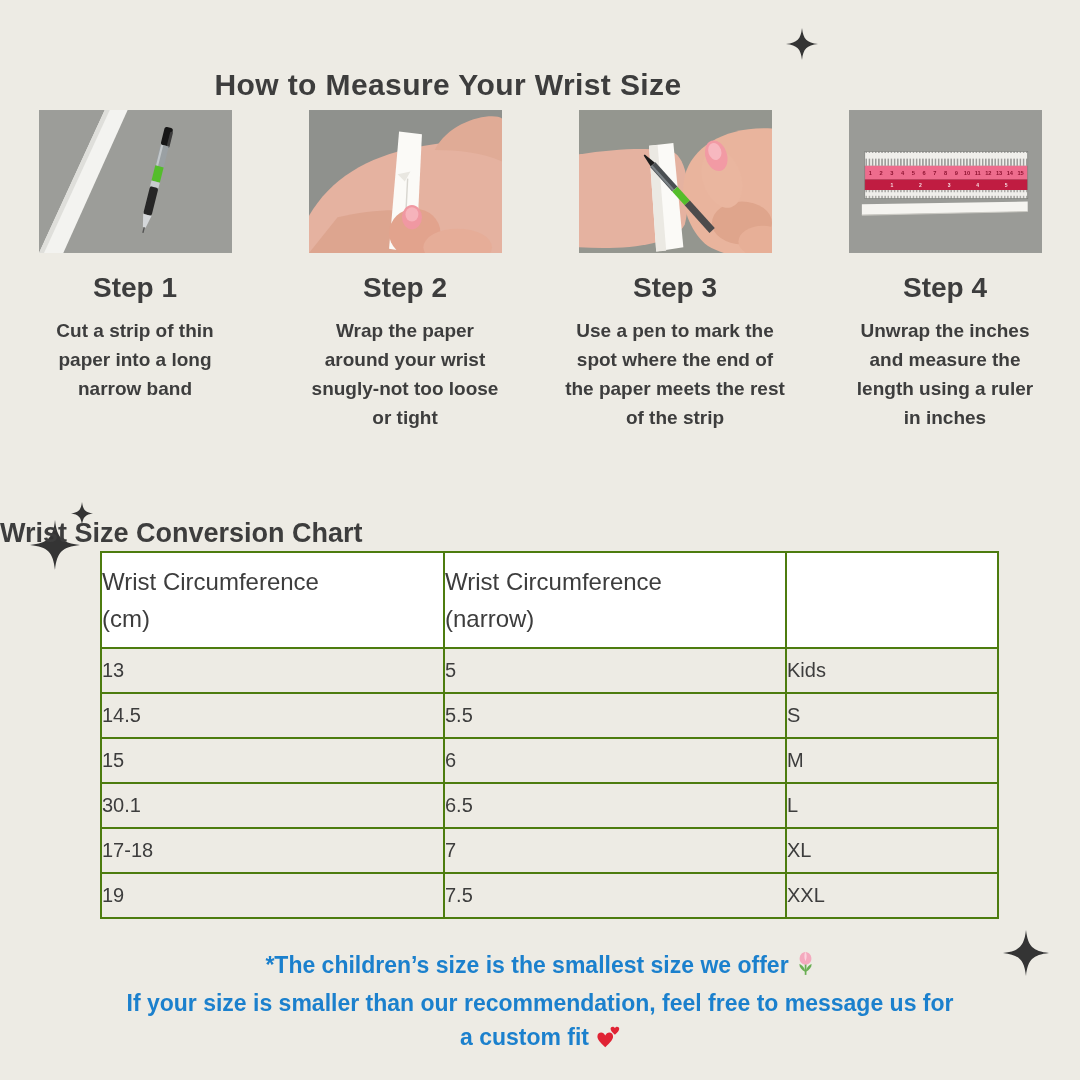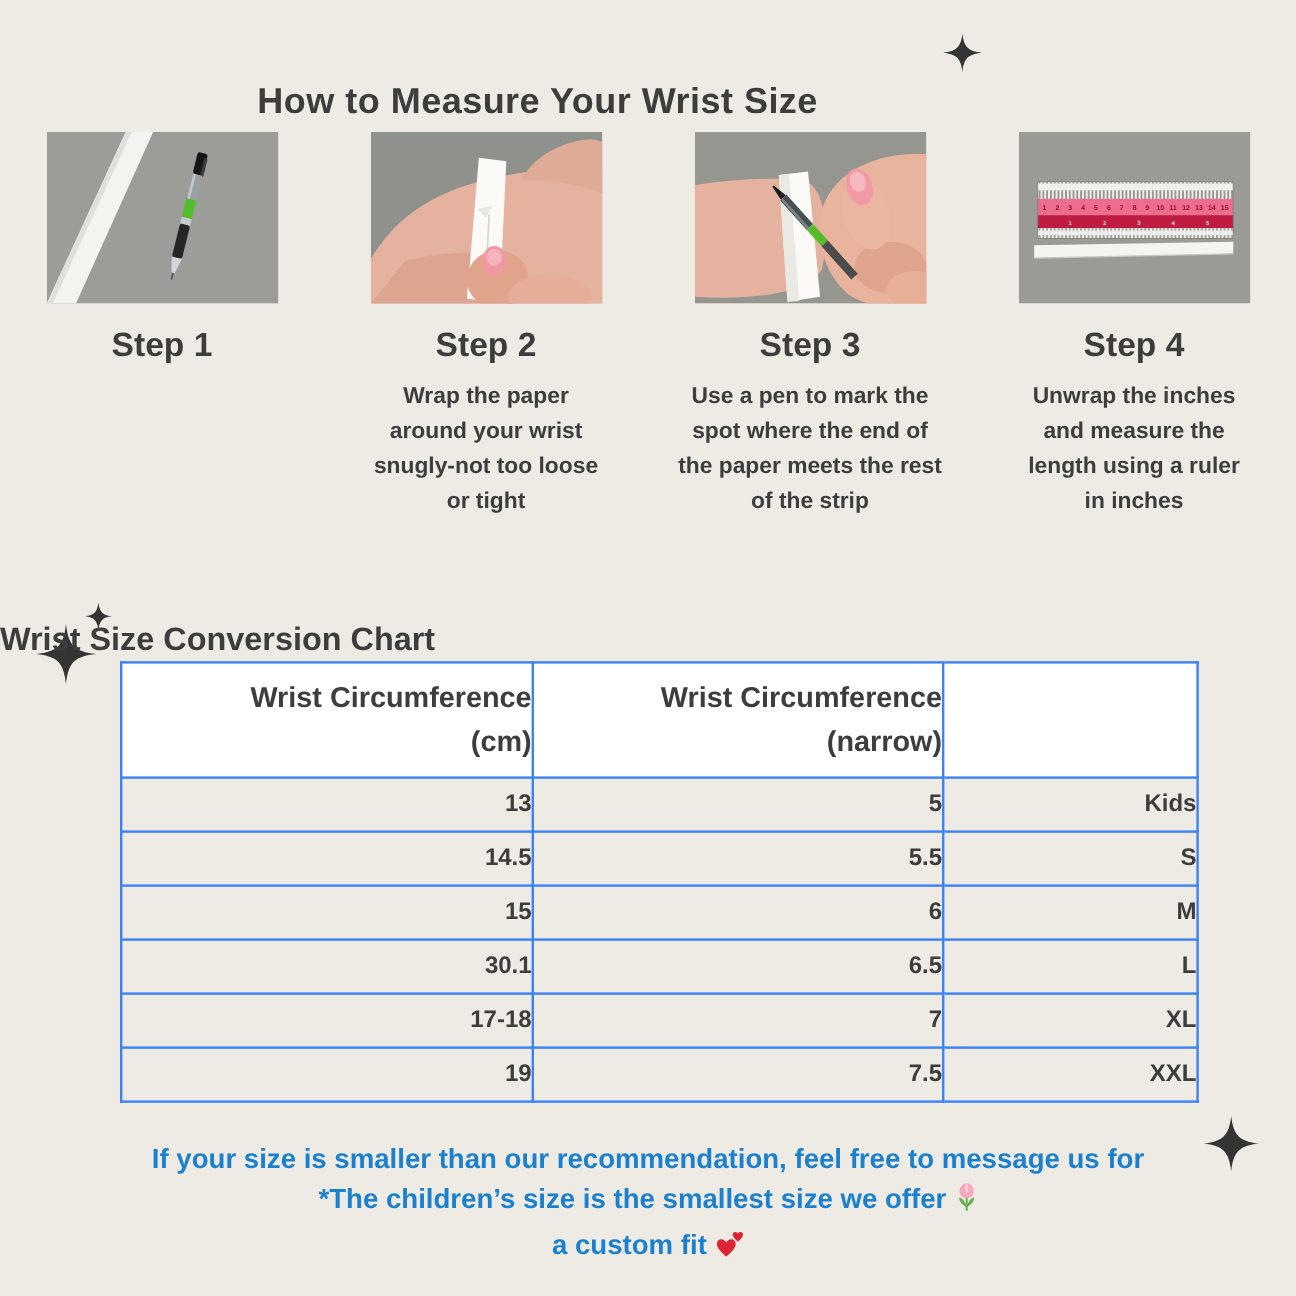--- a/index.html
+++ b/index.html
@@ -32,21 +32,21 @@
   
   .chart-title{
     position:absolute;top:496px;left:0;width:1080px;
     text-align:left;font-size:27px;font-weight:bold;
   }
   table.size-table{
     position:absolute;top:551px;left:100px;width:897px;
     border-collapse:collapse;table-layout:fixed;
   }
   table.size-table th, table.size-table td{
-    border:2px solid #3b82f6;text-align:right;font-weight:bold;padding:0;
+    border:2px solid #4d7c0f;text-align:left;font-weight:normal;padding:0;
   }
   table.size-table th{
     background:#ffffff;height:94px;font-size:24px;line-height:37px;vertical-align:middle;
   }
   table.size-table td{height:43px;font-size:20px;vertical-align:middle;}
   
   .footer{
     position:absolute;top:948px;left:0;width:1080px;
     text-align:center;font-size:23px;font-weight:bold;line-height:34px;
     color:#1b80cd;
@@ -79,20 +79,21 @@
           <rect x="156" y="48" width="12" height="30" fill="#9aa0a3"></rect>
           <rect x="157" y="48" width="3" height="30" fill="#c3c8cb"></rect>
           <rect x="156" y="78" width="12" height="22" fill="#54bd2b"></rect>
           <rect x="156" y="100" width="12" height="8" fill="#c8ccce"></rect>
           <rect x="156" y="108" width="12" height="40" rx="3" fill="#262626"></rect>
           <polygon points="156,148 168,148 164,166 160,166" fill="#d4d7d9"></polygon>
           <rect x="161" y="166" width="2" height="8" fill="#555555"></rect>
         </g>
       </svg>
       <div class="step-label">Step 1</div>
+      <div class="step-desc">Cut a strip of thin paper into a long narrow band</div>
     </div>
 
     <div class="step-col">
       <svg class="photo" viewBox="0 0 270 200">
         <rect width="270" height="200" fill="#8f918d"></rect>
         <path d="M0,148 C30,96 80,66 150,52 C205,42 250,38 270,44 L270,200 L0,200 Z" fill="#e5b2a0"></path>
         <path d="M176,56 C196,14 258,2 270,12 L270,72 C244,60 208,56 176,56 Z" fill="#e0ab96"></path>
         <path d="M40,150 C80,140 120,138 150,142 L150,200 L0,200 Z" fill="#dda58f"></path>
         <polygon points="126,30 158,34 150,200 112,194" fill="#fbfaf7"></polygon>
         <line x1="138" y1="96" x2="133" y2="194" stroke="#d8d6d0" stroke-width="2"></line>
@@ -240,28 +241,28 @@
       </tr>
       <tr>
         <td>19</td>
         <td>7.5</td>
         <td>XXL</td>
       </tr>
     </tbody>
   </table>
 
   <div class="footer">
-    <div class="line"><span>If your size is smaller than our recommendation, feel free to message us for</span></div>
     <div class="line"><span>*The children’s size is the smallest size we offer</span><span class="inline-icon"><svg width="19" height="27" viewBox="0 0 20 28">
         <rect x="9.2" y="14" width="1.8" height="12" fill="#6aae53"></rect>
         <path d="M10 23 C6 21 3.5 18 3.5 14.5 C7 15.5 9 19 10 23 Z" fill="#6aae53"></path>
         <path d="M10 23 C14 21 16.5 18 16.5 14.5 C13 15.5 11 19 10 23 Z" fill="#6aae53"></path>
         <path d="M10 2 C6 2 3.8 6 3.8 9 C3.8 13 7 15.2 10 15.2 C13 15.2 16.2 13 16.2 9 C16.2 6 14 2 10 2 Z" fill="#f4a9be"></path>
         <path d="M10 1.2 C8.4 4.4 8.4 8.4 10 11.6 C11.6 8.4 11.6 4.4 10 1.2 Z" fill="#fbd3de"></path>
       </svg></span></div>
+    <div class="line"><span>If your size is smaller than our recommendation, feel free to message us for</span></div>
     <div class="line"><span>a custom fit</span><span class="inline-icon"><svg width="24" height="23" viewBox="0 0 26 25">
         <path d="M10 23 C4.5 18.2 1.5 14.8 1.5 11.5 C1.5 9 3.2 7.2 5.7 7.2 C7.4 7.2 9 8.4 10 10.2 C11 8.4 12.6 7.2 14.3 7.2 C16.8 7.2 18.5 9 18.5 11.5 C18.5 14.8 15.5 18.2 10 23 Z" fill="#e02334"></path>
         <path d="M20.5 9.5 C17.4 6.8 15.8 4.9 15.8 3.1 C15.8 1.7 16.8 0.7 18.2 0.7 C19.1 0.7 20 1.3 20.5 2.3 C21 1.3 21.9 0.7 22.8 0.7 C24.2 0.7 25.2 1.7 25.2 3.1 C25.2 4.9 23.6 6.8 20.5 9.5 Z" fill="#e02334"></path>
       </svg></span></div>
   </div>
   <span class="sparkle" style="left:1003px;top:930px;">
     <svg width="46" height="46" viewBox="0 0 34 34">
       <path class="star-fill" d="M17 0 C18.4 12 22 15.6 34 17 C22 18.4 18.4 22 17 34 C15.6 22 12 18.4 0 17 C12 15.6 15.6 12 17 0 Z"></path>
     </svg>
   </span>

